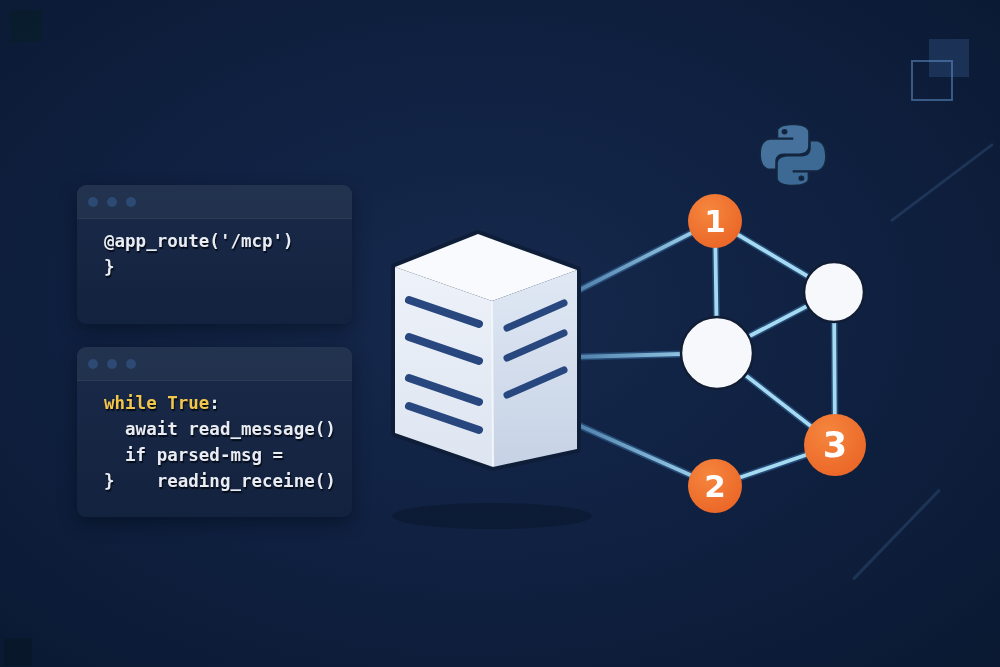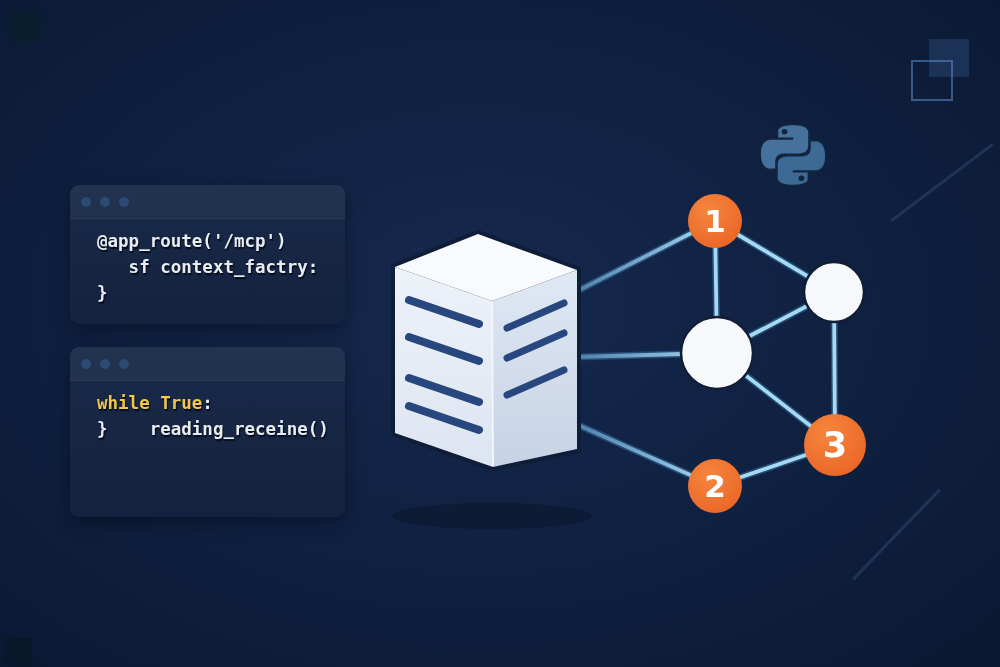--- a/index.html
+++ b/index.html
@@ -14,21 +14,21 @@
   .sq-tl{left:10px;top:10px;width:32px;height:32px;background:rgba(5,30,36,.45);}
   .sq-bl{left:4px;top:638px;width:28px;height:28px;background:rgba(4,22,32,.45);}
   .sq-tr-fill{left:929px;top:39px;width:40px;height:38px;background:rgba(62,104,158,.30);}
   .sq-tr-line{left:911px;top:60px;width:38px;height:37px;border:2px solid rgba(92,140,198,.55);background:transparent;}
   .diag{position:absolute;height:3px;border-radius:2px;background:rgba(96,144,196,.20);}
   .diag-a{left:878px;top:181px;width:128px;transform:rotate(-37deg);}
   .diag-b{left:834px;top:533px;width:125px;transform:rotate(-46deg);}
 
   
   .code-window{
-    position:absolute;left:70px;width:275px;border-radius:9px;
+    position:absolute;left:77px;width:275px;border-radius:9px;
     background:linear-gradient(180deg,#192a49 0%,#13223e 100%);
     box-shadow:0 6px 18px rgba(3,8,18,.45);
   }
   .win1{top:185px;height:139px;}
   .win2{top:347px;height:170px;}
   .titlebar{
     height:33px;border-radius:9px 9px 0 0;
     background:rgba(255,255,255,.045);
     border-bottom:1px solid rgba(255,255,255,.05);
     display:flex;align-items:center;padding-left:11px;
@@ -153,30 +153,31 @@
   </svg>
 
   <div class="code-window win1">
     <div class="titlebar">
       <span class="dot"></span>
       <span class="dot"></span>
       <span class="dot"></span>
     </div>
     <div class="codebody">
       <div class="codeline">@app_route('/mcp')</div>
-      <div class="codeline">   sf context_factry:</div>
       <div class="codeline">}</div>
     </div>
   </div>
 
   <div class="code-window win2">
     <div class="titlebar">
       <span class="dot"></span>
       <span class="dot"></span>
       <span class="dot"></span>
     </div>
     <div class="codebody">
       <div class="codeline"><span class="kw">while True</span><span>:</span></div>
+      <div class="codeline">  await read_message()</div>
+      <div class="codeline">  if parsed-msg =</div>
       <div class="codeline">}    reading_receine()</div>
     </div>
   </div>
 
 </div>
 
 </body></html>

